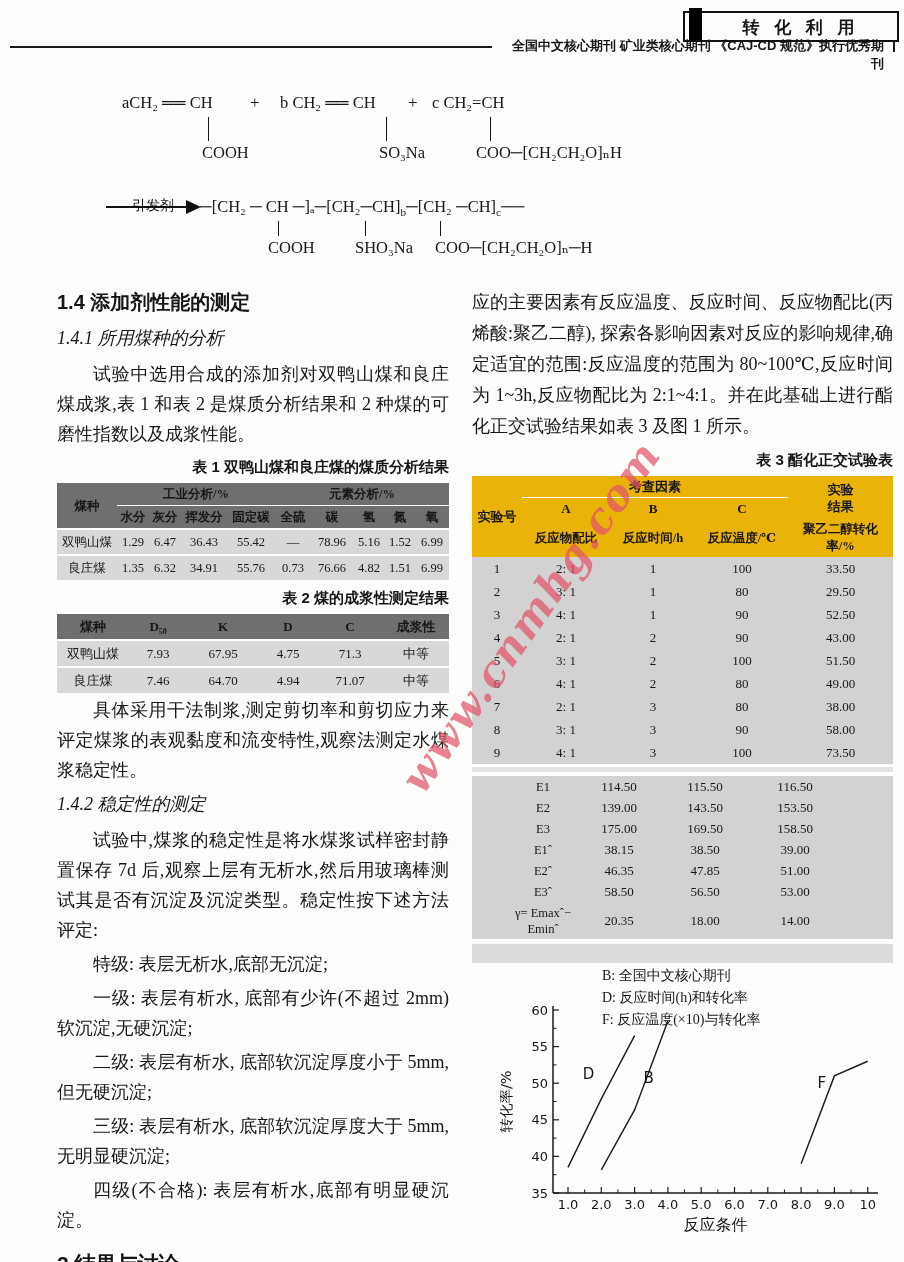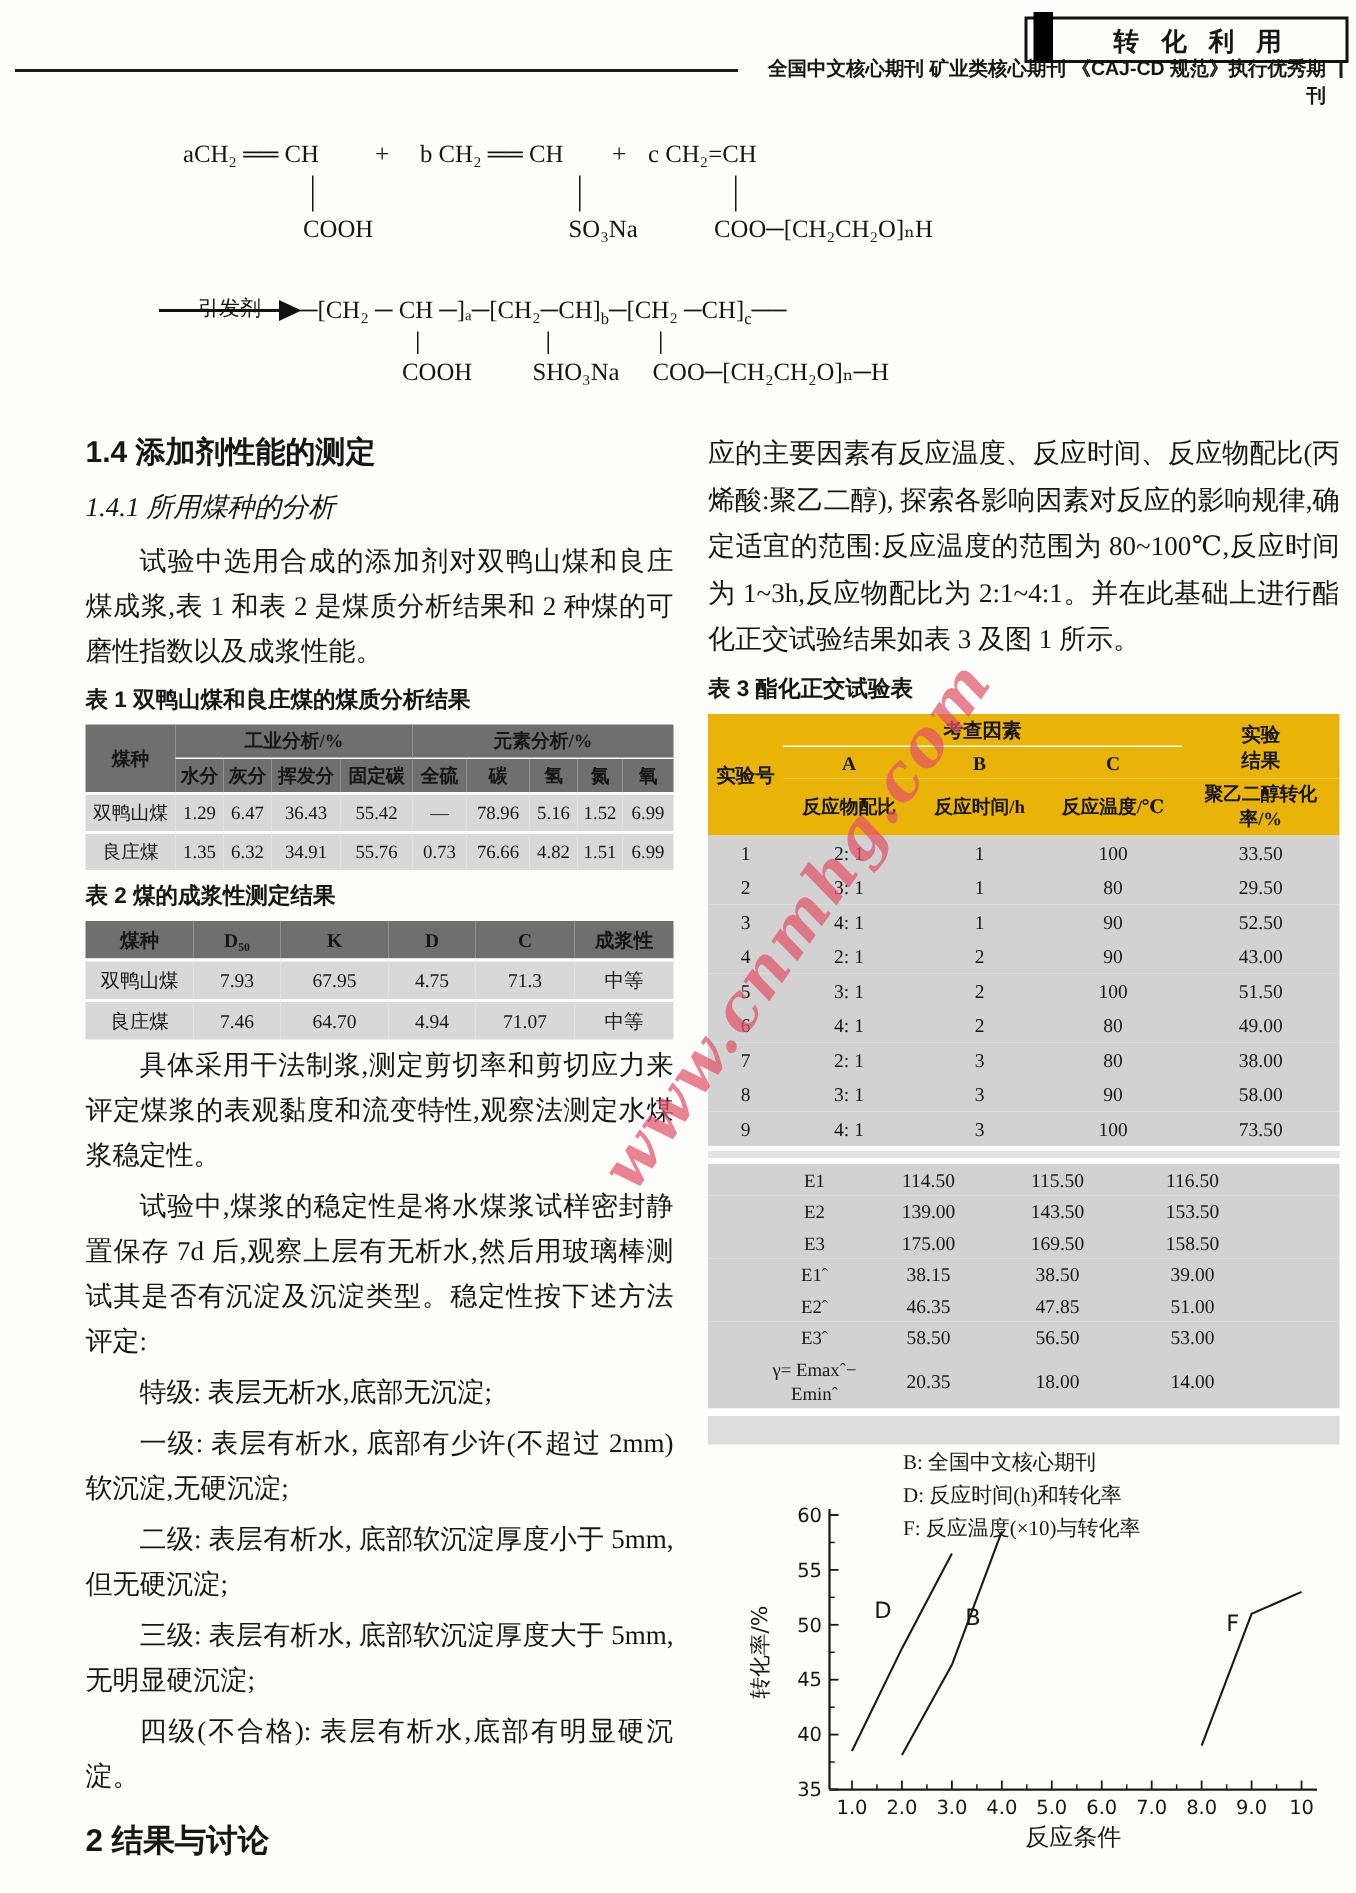--- a/index.html
+++ b/index.html
@@ -43,21 +43,21 @@
   
   .col-left{position:absolute;left:57px;top:287px;width:392px;font-size:18px;line-height:30px;}
   .col-right{position:absolute;left:472px;top:287px;width:421px;font-size:18px;line-height:31px;}
   p.indent{margin:0 0 4px;text-indent:2em;text-align:justify;}
   p.noindent{margin:0 0 4px;text-indent:0;text-align:justify;}
   h2,h3,h4{font-family:"Liberation Sans","DejaVu Sans",sans-serif;}
   .s14{font-size:20px;margin:0 0 6px;font-weight:bold;}
   .kaiti{font-family:"Liberation Serif","DejaVu Serif",serif;font-style:italic;font-weight:500;
          font-size:18px;margin:2px 0 6px;}
   .s2{font-size:21px;margin:14px 0 10px;font-weight:bold;}
-  .tbl-caption{text-align:left;font-family:"Liberation Sans","DejaVu Sans",sans-serif;
+  .tbl-caption{text-align:right;font-family:"Liberation Sans","DejaVu Sans",sans-serif;
                font-weight:bold;font-size:15px;margin:8px 0 6px;line-height:20px;}
   
   table{border-collapse:separate;border-spacing:0;text-align:center;}
   .t1{width:392px;font-size:12.5px;}
   .t1 th{background:#6f6f6f;font-weight:bold;padding:3px 1px;line-height:16px;}
   .t1 th.grp{border-bottom:1.5px solid #fff;}
   .t1 td{background:#d8d8d8;padding:4px 1px;border-top:2px solid #fff;line-height:16px;}
   .t2{width:392px;font-size:13px;margin-bottom:2px;}
   .t2 th{background:#6f6f6f;font-weight:bold;padding:4px 2px;line-height:17px;}
   .t2 td{background:#d8d8d8;padding:4px 2px;border-top:2px solid #fff;line-height:17px;}
@@ -224,20 +224,21 @@
             <td>7.46</td>
             <td>64.70</td>
             <td>4.94</td>
             <td>71.07</td>
             <td>中等</td>
           </tr>
         </tbody>
     </table>
 
     <p class="indent">具体采用干法制浆,测定剪切率和剪切应力来评定煤浆的表观黏度和流变特性,观察法测定水煤浆稳定性。</p>
+    <h4 class="kaiti">1.4.2  稳定性的测定</h4>
     <p class="indent">试验中,煤浆的稳定性是将水煤浆试样密封静置保存 7d 后,观察上层有无析水,然后用玻璃棒测试其是否有沉淀及沉淀类型。稳定性按下述方法评定:</p>
     <p class="indent">特级: 表层无析水,底部无沉淀;</p>
     <p class="indent">一级: 表层有析水, 底部有少许(不超过 2mm)软沉淀,无硬沉淀;</p>
     <p class="indent">二级: 表层有析水, 底部软沉淀厚度小于 5mm,但无硬沉淀;</p>
     <p class="indent">三级: 表层有析水, 底部软沉淀厚度大于 5mm,无明显硬沉淀;</p>
     <p class="indent">四级(不合格): 表层有析水,底部有明显硬沉淀。</p>
     <h2 class="s2">2   结果与讨论</h2>
 
   </section>
 

